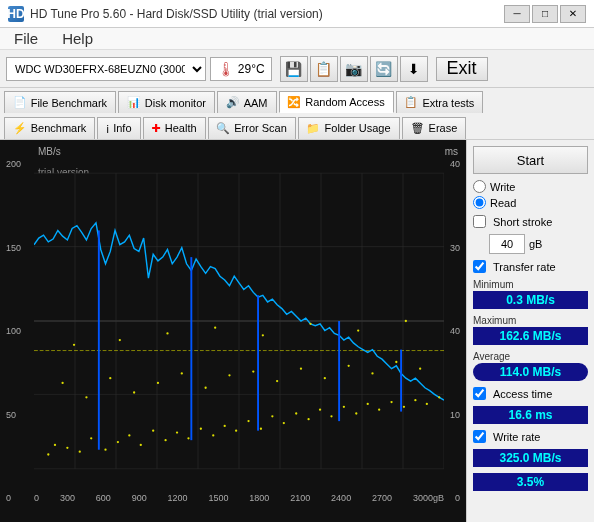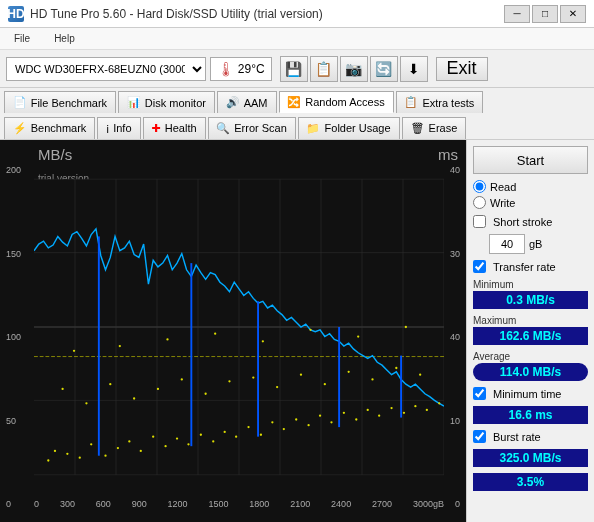--- a/index.html
+++ b/index.html
@@ -8,21 +8,21 @@
     
     .title-bar { background: #fff; border-bottom: 1px solid #ccc; display: flex; align-items: center; justify-content: space-between; padding: 4px 8px; height: 28px; }
     .title-bar-left { display: flex; align-items: center; gap: 6px; font-size: 12px; color: #333; }
     .title-bar-icon { width: 16px; height: 16px; background: linear-gradient(135deg, #4488cc, #2266aa); border-radius: 2px; display: flex; align-items: center; justify-content: center; color: white; font-size: 12px; font-weight: bold; }
     .title-bar-controls { display: flex; gap: 2px; }
     .title-btn { width: 26px; height: 18px; background: #e0e0e0; border: 1px solid #aaa; display: flex; align-items: center; justify-content: center; font-size: 10px; cursor: pointer; }
     .title-btn.close { background: #e0e0e0; }
     
     
     .menu-bar { background: #f8f8f8; border-bottom: 1px solid #ddd; display: flex; align-items: center; padding: 2px 8px; height: 22px; gap: 12px; }
-    .menu-item { padding: 2px 6px; cursor: pointer; font-size: 10px; color: #333; }
+    .menu-item { padding: 2px 6px; cursor: pointer; font-size: 15px; color: #333; }
     
     
     .toolbar { background: #f0f0f0; border-bottom: 1px solid #ccc; display: flex; align-items: center; padding: 4px 6px; height: 38px; gap: 4px; }
     .disk-selector { display: flex; align-items: center; gap: 4px; }
     .disk-dropdown { width: 200px; height: 24px; border: 1px solid #aaa; background: white; padding: 0 4px; font-size: 11px; }
     .temp-display { display: flex; align-items: center; gap: 3px; background: white; border: 1px solid #aaa; padding: 2px 6px; height: 24px; font-size: 12px; }
     .temp-icon { color: #cc4444; font-size: 14px; }
     .toolbar-buttons { display: flex; gap: 2px; margin-left: 4px; }
     .tool-btn { width: 28px; height: 26px; background: linear-gradient(to bottom, #f8f8f8, #e0e0e0); border: 1px solid #aaa; display: flex; align-items: center; justify-content: center; cursor: pointer; font-size: 14px; }
     .exit-btn { height: 24px; padding: 0 10px; background: linear-gradient(to bottom, #f8f8f8, #e0e0e0); border: 1px solid #aaa; cursor: pointer; font-size: 18px; margin-left: 4px; }
@@ -153,21 +153,21 @@
     <div class="tab">
       <span>🗑</span>
       <span>Erase</span>
     </div>
   </div>
 </div>
 
 <div class="main">
 
   <div class="chart-area">
-    <div style="display:flex; justify-content:space-between; color:#aaa; font-size:15px; padding: 2px 4px 2px 34px;">
+    <div style="display:flex; justify-content:space-between; color:#aaa; font-size:10px; padding: 2px 4px 2px 34px;">
       <span>MB/s</span>
       <span>ms</span>
     </div>
     <div class="chart-container">
       <span class="watermark">trial version</span>
 
       <div class="chart-y-left">
         <span>200</span>
         <span>150</span>
         <span>100</span>
@@ -299,26 +299,26 @@
         <span>3000gB</span>
       </div>
     </div>
   </div>
 
   <div class="right-panel">
     <button class="start-btn">Start</button>
 
     <div class="radio-group">
       <label class="radio-item">
+        <input type="radio" name="rw" style="">
+        <span>Write</span>
+      </label>
+      <label class="radio-item">
         <input type="radio" name="rw" checked="" style="">
         <span>Read</span>
-      </label>
-      <label class="radio-item">
-        <input type="radio" name="rw" style="">
-        <span>Write</span>
       </label>
     </div>
 
     <label class="checkbox-item">
       <input type="checkbox" style="">
       <span>Short stroke</span>
     </label>
 
     <div class="stroke-control">
       <input type="text" class="stroke-input" value="40" style="">
@@ -340,27 +340,27 @@
       <div class="stat-value maximum">162.6 MB/s</div>
     </div>
 
     <div class="stat-item">
       <span class="stat-label">Average</span>
       <div class="stat-value average">114.0 MB/s</div>
     </div>
 
     <label class="checkbox-item">
       <input type="checkbox" checked="" style="">
-      <span>Minimum time</span>
+      <span>Access time</span>
     </label>
     <div class="stat-value access">16.6 ms</div>
 
     <label class="checkbox-item">
       <input type="checkbox" checked="" style="">
-      <span>Burst rate</span>
+      <span>Write rate</span>
     </label>
     <div class="stat-value burst">325.0 MB/s</div>
 
     <div class="stat-item">
       <div class="stat-value cpu">3.5%</div>
     </div>
   </div>
 
 </div>
 

